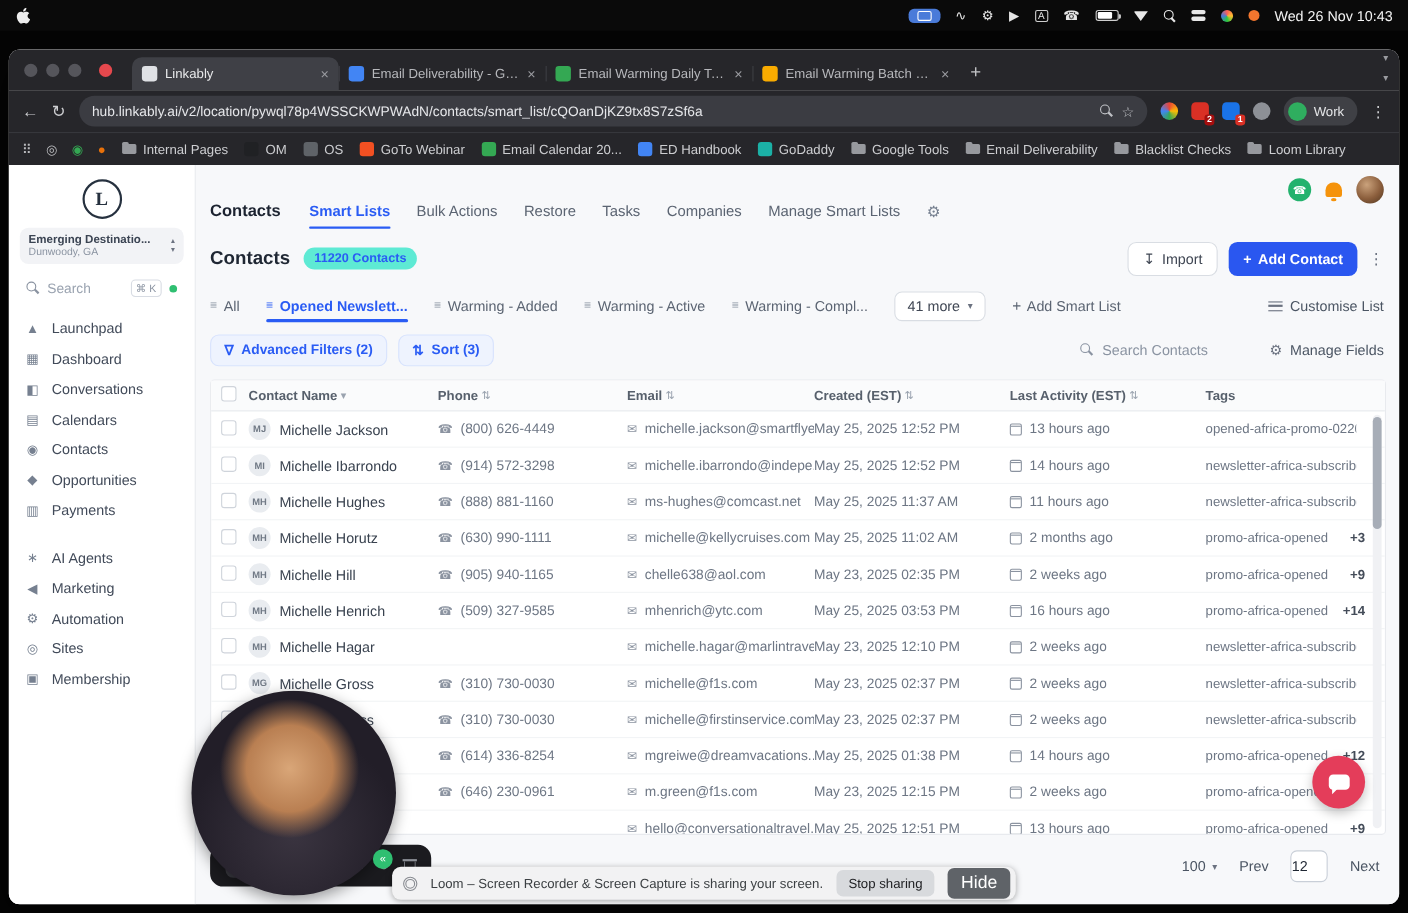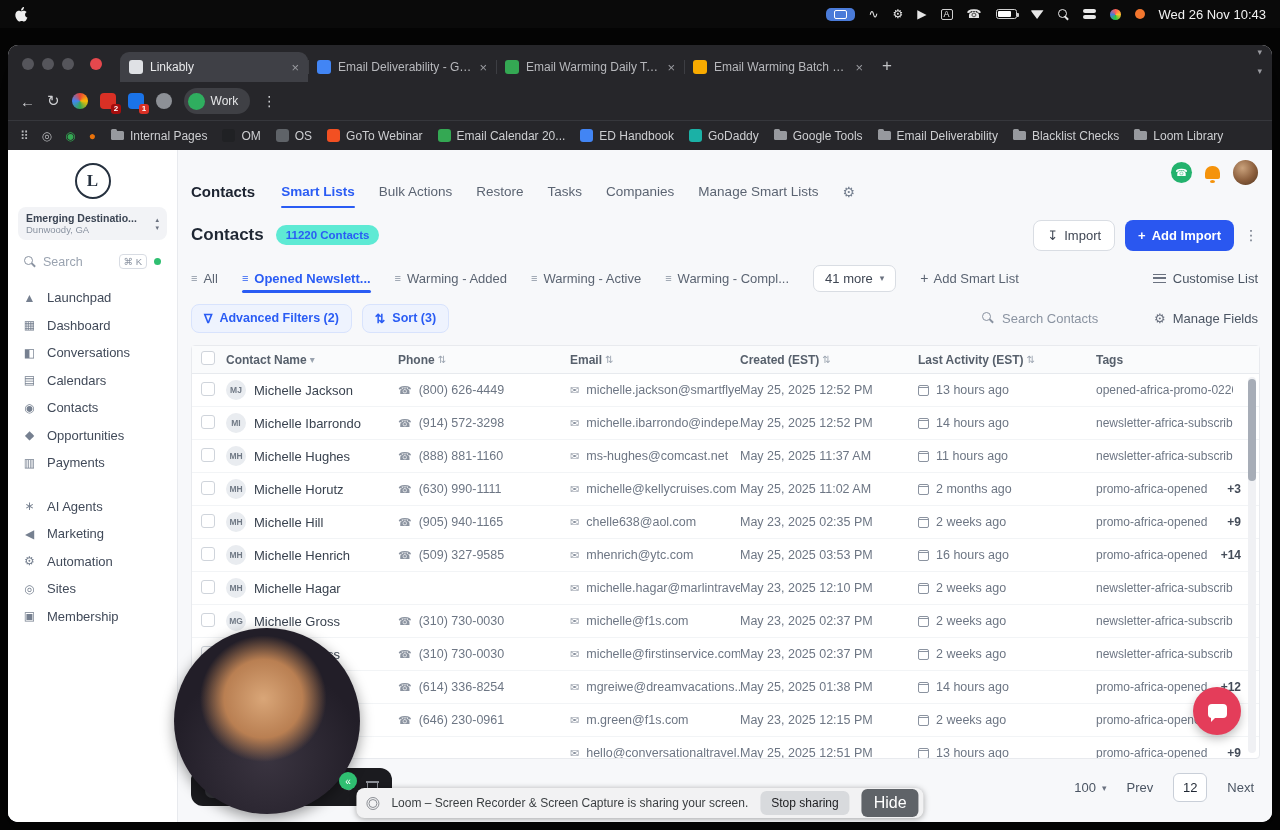--- a/index.html
+++ b/index.html
@@ -175,21 +175,21 @@
   .ico-cal::before { content:""; position:absolute; top:1.5px; left:0; right:0; height:1.2px; background:#8b93a0; }
   .c-tags { display:flex; align-items:center; justify-content:space-between; padding-right:18px; min-width:0; }
   .tag { font-size:12px; color:#6d7684; white-space:nowrap; overflow:hidden; }
   .more-n { font-size:12px; color:#444c59; font-weight:600; margin-left:8px; }
   .scroll-track { position:absolute; right:3px; top:31px; width:8px; height:376px; background:#f0f1f4; border-radius:4px; }
   .scroll-thumb { width:8px; height:102px; background:#a7adb7; border-radius:4px; margin-top:2px; }
 
   .pagination { position:absolute; right:18px; bottom:20px; display:flex; align-items:center; gap:20px;
                 font-size:13px; color:#4b5563; z-index:3; }
   .psize { display:flex; align-items:center; gap:6px; }
-  .page-box { width:34px; height:29px; border:1px solid #c9cfd8; border-radius:6px; text-align:center; font-size:13px;
+  .page-box { width:34px; height:29px; border:1px solid #c9cfd8; border-radius:6px; text-align:left; font-size:13px;
               color:#1f2733; background:#fff; font-family:"Liberation Sans", sans-serif; }
 
   .loom-pill { position:absolute; left:13px; bottom:16px; height:38px; background:#1b1b1f; border-radius:12px;
                display:flex; align-items:center; gap:13px; padding:0 14px; z-index:5; }
   .stop-btn { width:22px; height:22px; border-radius:7px; background:#3a3a41; display:flex; align-items:center; justify-content:center; }
   .stop-btn::before { content:""; width:10px; height:10px; background:#fff; border-radius:2px; }
   .pause-ic { display:flex; gap:3px; }
   .pause-ic span { width:3px; height:12px; background:#d6d7da; border-radius:1px; display:block; }
   .rw { color:#c9cacd; font-size:9px; letter-spacing:-2px; }
   .loom-time { color:#e9eaec; font-size:12.5px; }
@@ -288,20 +288,25 @@
     <span class="newtab">+</span>
     <span class="strip-chevrons">
         <span>▾</span>
         <span>▾</span>
       </span>
   </div>
 
   <div class="toolbar">
     <span class="nav-ico">←</span>
     <span class="nav-ico">↻</span>
+    <div class="omnibox">
+      <span class="url">hub.linkably.ai/v2/location/pywql78p4WSSCKWPWAdN/contacts/smart_list/cQOanDjKZ9tx8S7zSf6a</span>
+      <span class="mag-s"></span>
+      <span class="omni-ico">☆</span>
+    </div>
     <span class="ext pinwheel"></span>
     <span class="ext" style="background:#d93025;">
       <span class="ebadge" style="background:#a50e0e;">2</span>
     </span>
     <span class="ext" style="background:#1a73e8;">
       <span class="ebadge" style="background:#d93025;">1</span>
     </span>
     <span class="ext" style="background:#8d9096;border-radius:50%;"></span>
     <span class="profile-chip">
       <span class="pc-ico"></span>
@@ -479,21 +484,21 @@
       <div class="page-head">
         <span class="page-title">Contacts</span>
         <span class="count-badge">11220 Contacts</span>
         <span class="ph-right">
           <button class="btn-import">
             <span>↧</span>
             <span>Import</span>
           </button>
           <button class="btn-primary">
             <span>+</span>
-            <span>Add Import</span>
+            <span>Add Contact</span>
           </button>
           <span class="vdots">⋮</span>
         </span>
       </div>
 
       <div class="smart-tabs">
         <span style="display:flex;gap:24px;align-items:center;">
 
         <span class="st-tab">
             <span class="st-ico">≡</span>

